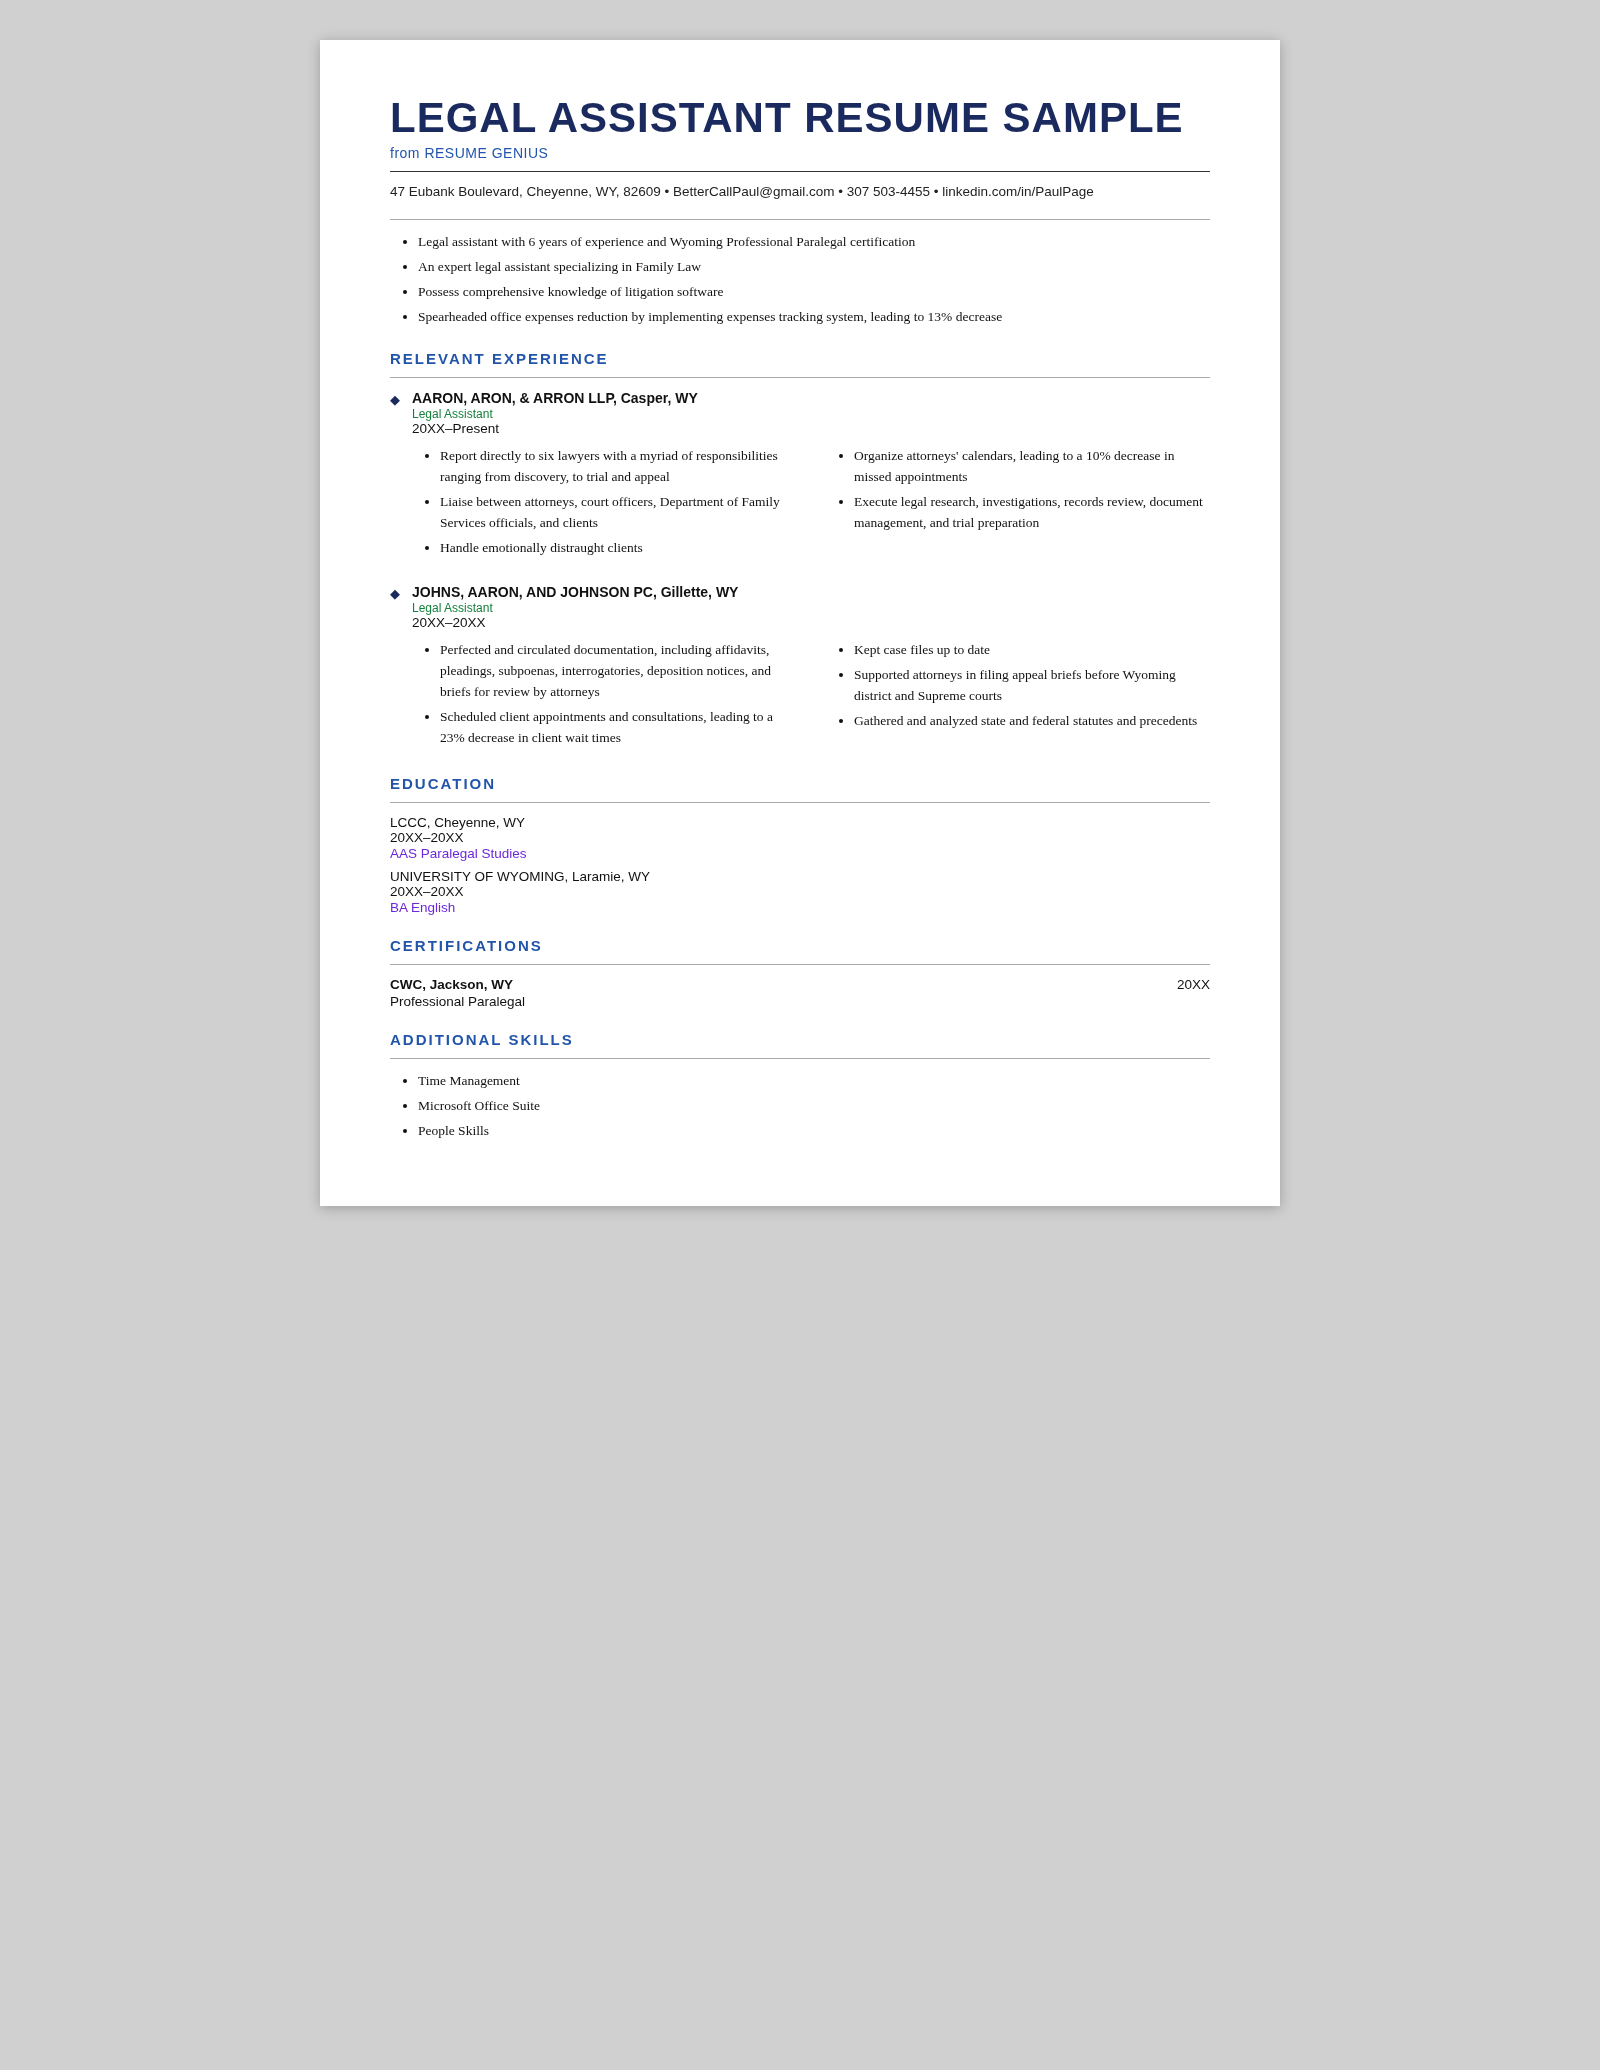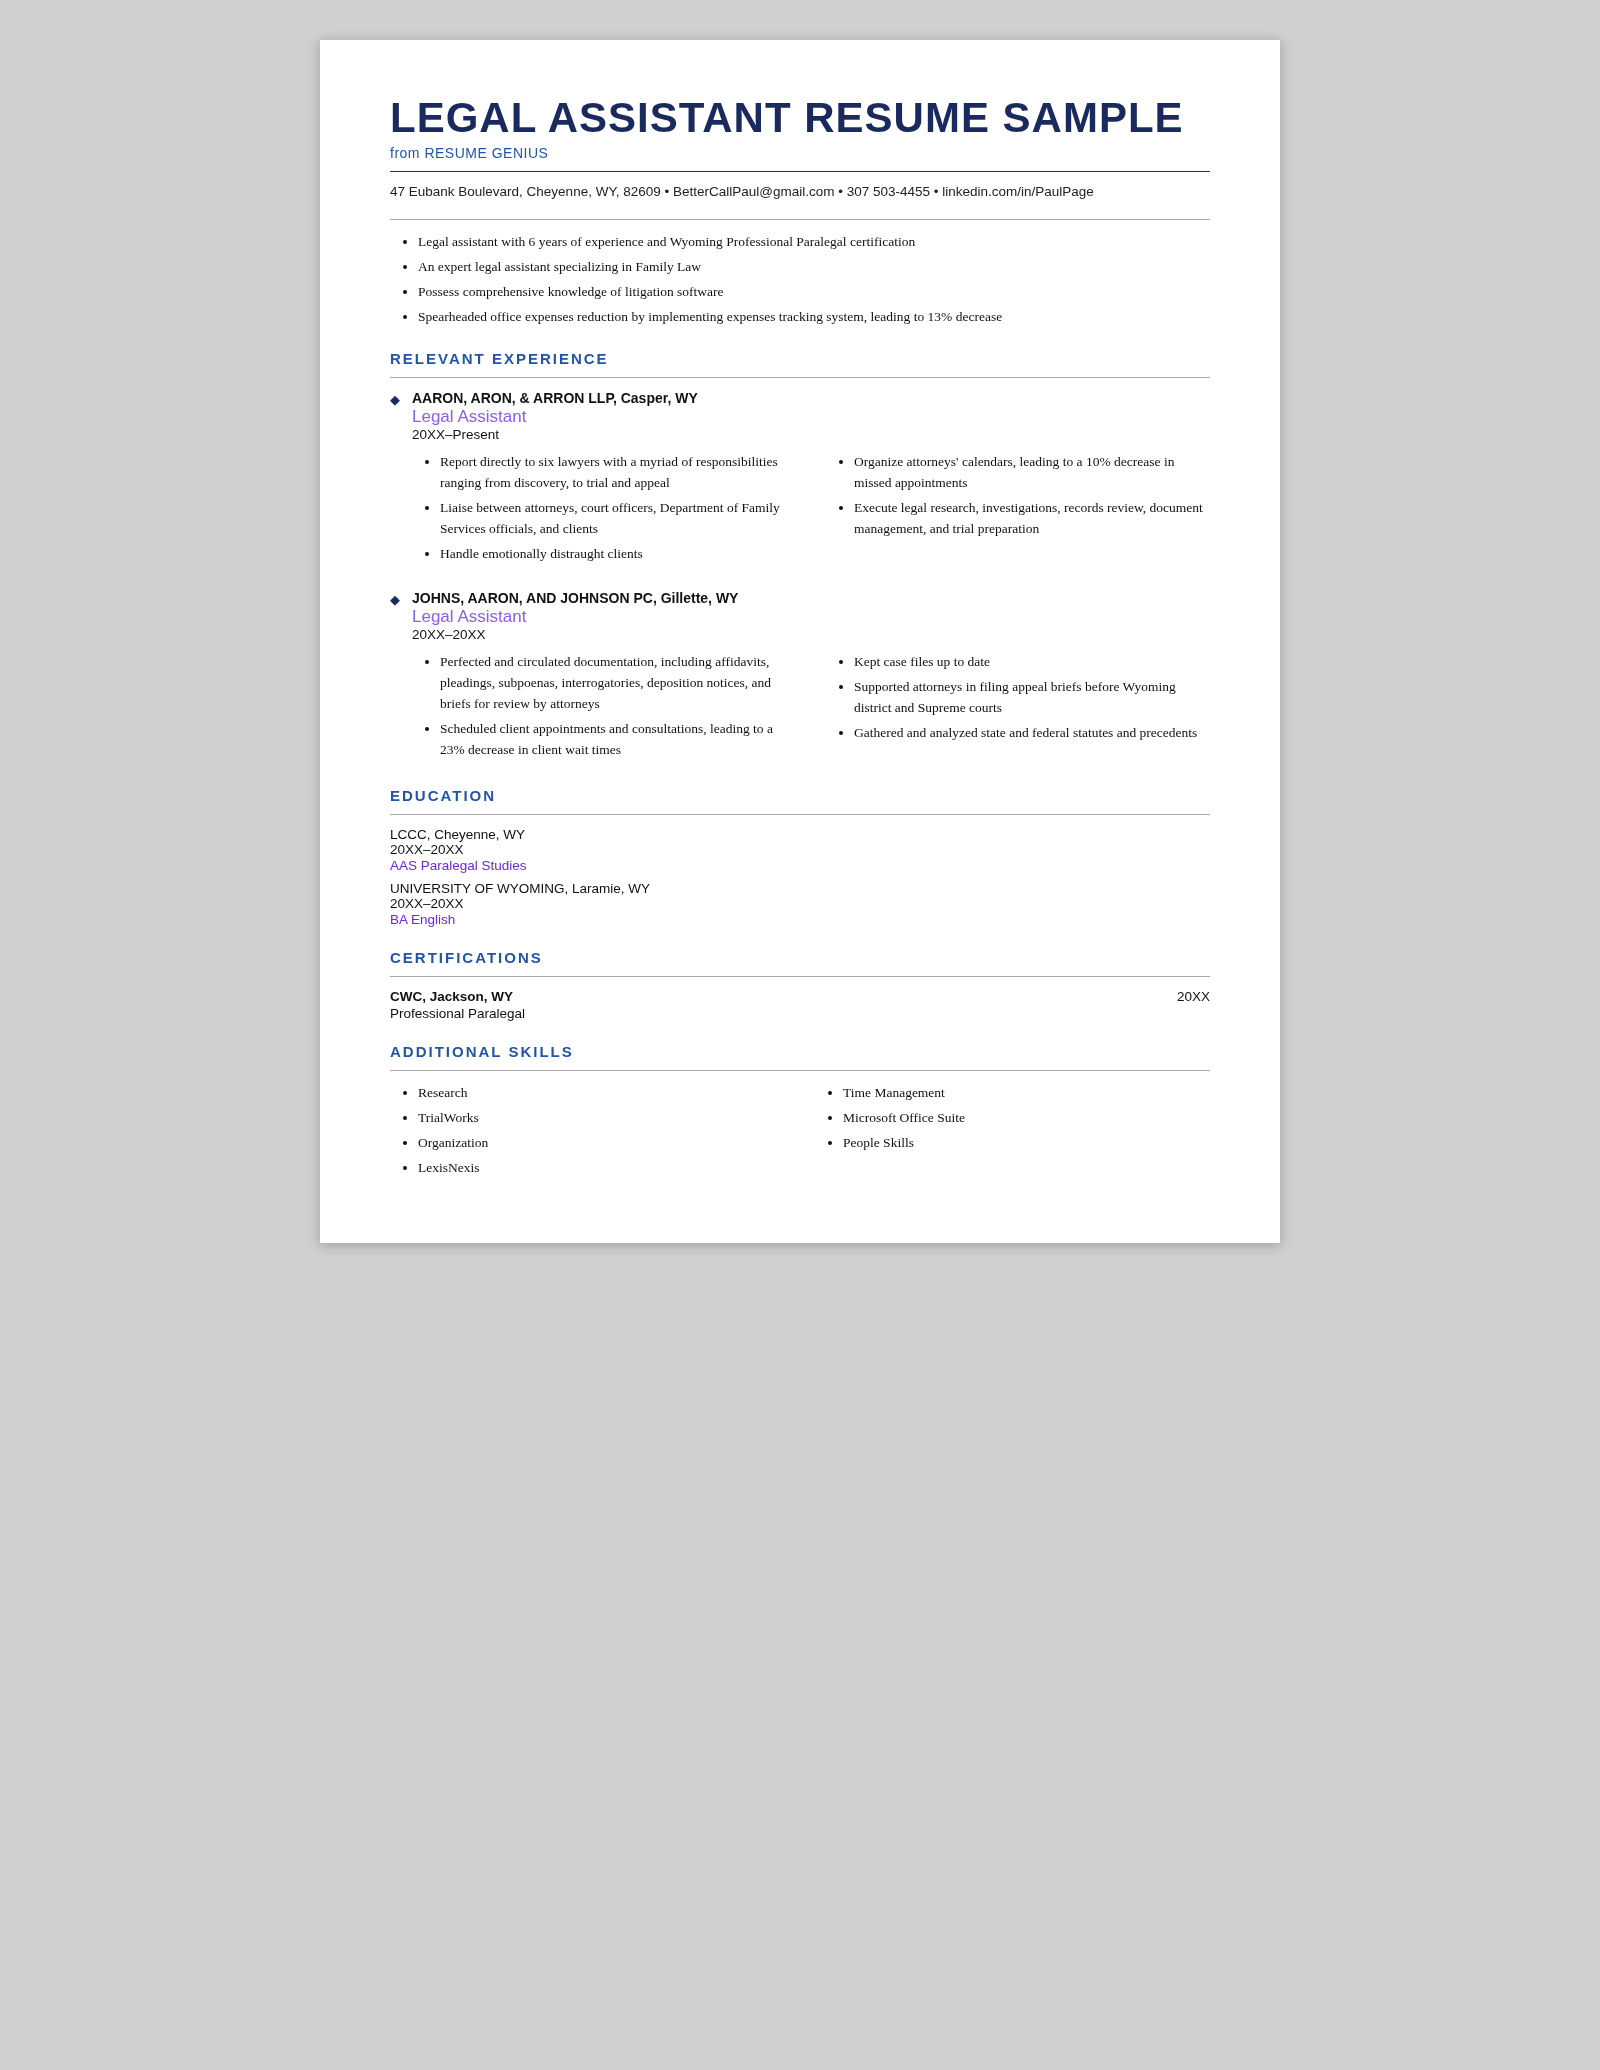--- a/index.html
+++ b/index.html
@@ -110,22 +110,22 @@
     .exp-left {}
 
     .exp-company {
       font-size: 14px;
       font-weight: 700;
       color: #111;
       font-family: Arial, Helvetica, sans-serif;
     }
 
     .exp-role {
-      font-size: 17px;
-      color: #8b5cf6;
+      font-size: 12px;
+      color: #15803d;
       font-family: Arial, Helvetica, sans-serif;
       margin-top: 1px;
     }
 
     .exp-date {
       font-size: 13.5px;
       color: #111;
       font-family: Arial, Helvetica, sans-serif;
       white-space: nowrap;
     }
@@ -309,28 +309,20 @@
     </div>
     <div class="cert-detail">Professional Paralegal</div>
   </div>
 
   <div class="section-title">ADDITIONAL SKILLS</div>
   <hr class="section-divider">
 
   <div class="skills-two-col">
     <div class="col">
       <ul class="bullet-list">
-        <li>Research</li>
-        <li>TrialWorks</li>
-        <li>Organization</li>
-        <li>LexisNexis</li>
-      </ul>
-    </div>
-    <div class="col">
-      <ul class="bullet-list">
         <li>Time Management</li>
         <li>Microsoft Office Suite</li>
         <li>People Skills</li>
       </ul>
     </div>
   </div>
 
 </div>
 
 </body></html>

